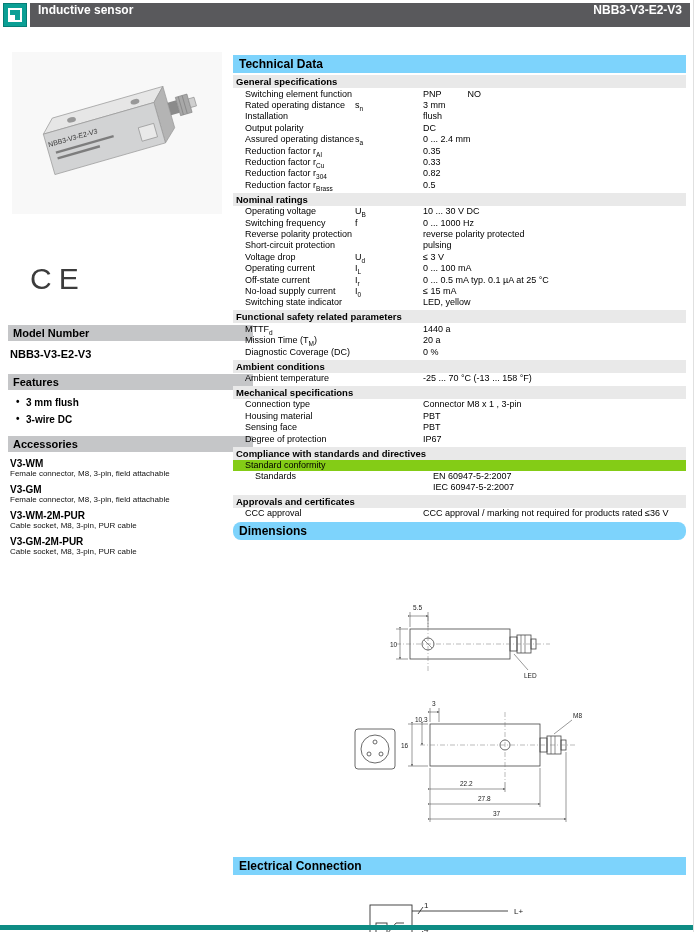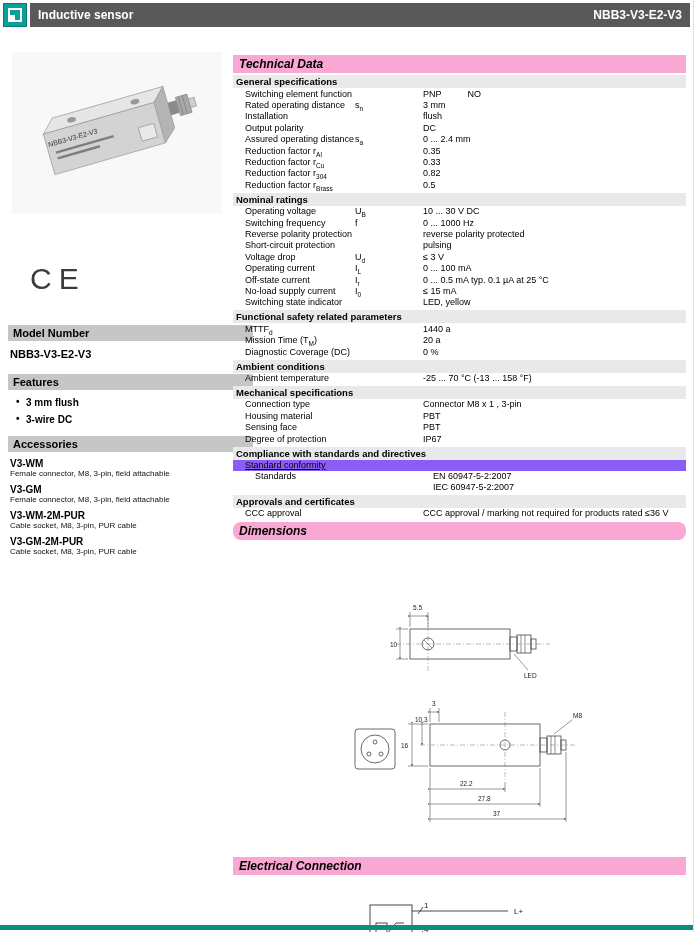--- a/index.html
+++ b/index.html
@@ -15,21 +15,21 @@
     width:24px; height:24px; background:#0b9f95; border:1px solid #067d75;
     position:relative; flex:0 0 auto;
   }
   .logo .inner {
     position:absolute; left:4px; top:4px; width:14px; height:14px;
     border:2px solid #fff; background:transparent;
   }
   .logo .inner2 { position:absolute; left:4px; bottom:4px; width:7px; height:7px; background:#fff; }
   .topbar {
     flex:1; margin-left:3px; background:#59595c; color:#fff;
-    display:flex; align-items:center; justify-content:space-between;
+    display:flex; justify-content:space-between;
     padding:0 8px; font-size:12px; font-weight:bold;
   }
   
   .left-col { position:absolute; left:8px; top:40px; width:222px; }
   .right-col { position:absolute; left:233px; top:55px; width:453px; }
 
   
   .photo-box { position:absolute; top:12px; left:4px; width:210px; height:162px; }
   .ce-mark { position:absolute; top:222px; left:22px; font-size:30px; letter-spacing:7px; color:#3c3c3c; font-weight:400; }
   .lbar { position:absolute; left:0; width:245px; background:#c5c6c8; font-weight:bold; font-size:11px; padding:2px 5px; }
@@ -39,27 +39,27 @@
   .features-list { position:absolute; top:357px; left:6px; list-style:none; }
   .features-list li { font-size:10px; font-weight:bold; margin-bottom:6px; padding-left:12px; position:relative; }
   .features-list li::before { content:"•"; position:absolute; left:2px; top:-1px; }
   .lbar.accessories { top:396px; }
   .acc-list { position:absolute; top:418px; left:2px; width:218px; }
   .acc-item { margin-bottom:5px; }
   .acc-name { font-size:10px; font-weight:bold; line-height:11px; }
   .acc-desc { font-size:8px; line-height:10px; color:#111; }
 
   
-  .rbar { background:#f9a8d4; font-weight:bold; font-size:12px; padding:2px 6px; margin-bottom:2px;font-style:italic; }
+  .rbar { background:#7dd3fc; font-weight:bold; font-size:12px; padding:2px 6px; margin-bottom:2px; }
   .rbar.dims { margin-top:3px;border-radius:8px; }
 
   
   .t-sec { background:#e9e9e9; font-weight:bold; font-size:9.5px; padding:1px 3px; line-height:11px; margin-top:2px; }
   .t-row { display:grid; grid-template-columns:110px 68px 1fr; padding:0.5px 0 0.5px 12px; }
-  .t-row.group { background:#8b5cf6;text-decoration:underline; }
+  .t-row.group { background:#84cc16; }
   .t-row.indent { padding-left:22px; }
   .t-row.indent .t-label { width:100px; }
   .t-label, .t-sym, .t-value { font-size:9px; line-height:10.4px; }
   .t-value { white-space:pre-line; }
   sub { font-size:6.5px; line-height:0; }
   .v2 { margin-left:26px; }
 
   
   .dims-area { height:315px; text-align:center; padding-top:52px; }
   .elec-area { height:96px; padding-top:16px; text-align:center; }

